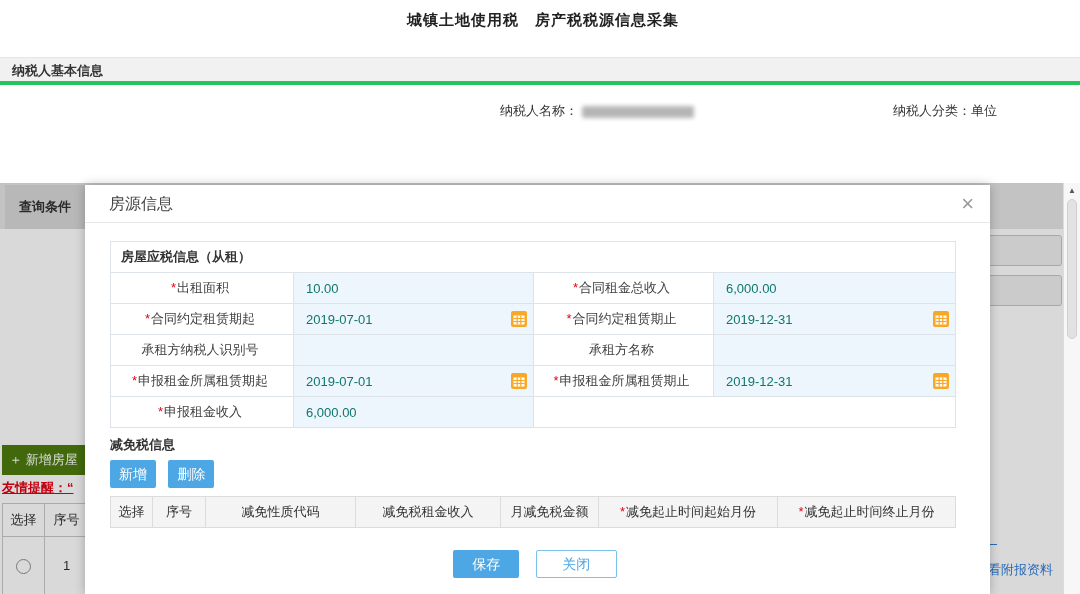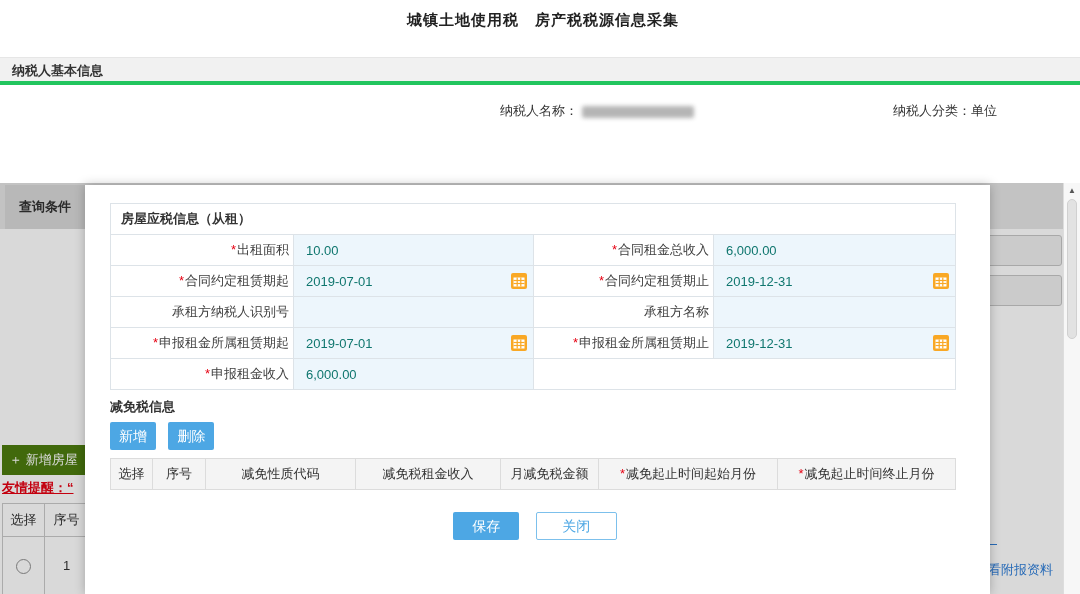--- a/index.html
+++ b/index.html
@@ -62,21 +62,21 @@
     z-index:4; box-shadow:0 0 10px rgba(0,0,0,0.25); }
   .modal-header { position:relative; height:38px; border-bottom:1px solid #e8e8e8; }
   .modal-title { position:absolute; left:24px; top:0; line-height:38px; font-size:16px; color:#444; }
   .modal-close { position:absolute; right:16px; top:6px; font-size:22px; color:#9a9a9a;
     line-height:26px; cursor:pointer; font-weight:300; }
   .modal-body { padding:0 30px 0 25px;margin-top:8px; }
 
   table.form { border-collapse:collapse; width:845px; margin-top:18px; table-layout:fixed; }
   table.form td { border:1px solid #dde3e8; font-size:13px; height:31px; }
   td.caption { font-weight:bold; color:#333; padding-left:10px; background:#fff; height:28px; }
-  td.lbl { text-align:right; padding-right:4px; color:#404040; background:#fff;border-radius:15px; }
+  td.lbl { text-align:center; padding-right:4px; color:#404040; background:#fff;border-radius:15px; }
   td.val { background:#edf6fc; color:#0f766e; padding-left:12px; position:relative; }
   td.val.blank { background:#edf6fc; }
   td.rest { background:#fff; }
   .req { color:#e60012; margin-right:1px; }
   .cal-icon { position:absolute; right:6px; top:50%; margin-top:-8px; width:16px; height:16px;
     cursor:pointer; }
 
   .reduction-title { margin-top:8px; font-size:13px; font-weight:bold; color:#333; }
   .reduction-buttons { margin-top:6px; }
   .btn-small { display:inline-block; width:46px; height:28px; background:#4da7e4; color:#fff;
@@ -138,20 +138,24 @@
     </div>
 
     <div class="overlay"></div>
 
     <div class="scrollbar">
       <div class="scroll-up">▲</div>
       <div class="scroll-thumb"></div>
     </div>
 
     <div class="modal">
+      <div class="modal-header">
+        <div class="modal-title">房源信息</div>
+        <div class="modal-close">×</div>
+      </div>
       <div class="modal-body">
 
         <table class="form">
           <colgroup>
               <col style="width:183px;">
               <col style="width:240px;">
               <col style="width:180px;">
               <col style="width:242px;">
             </colgroup>
           <tbody>

